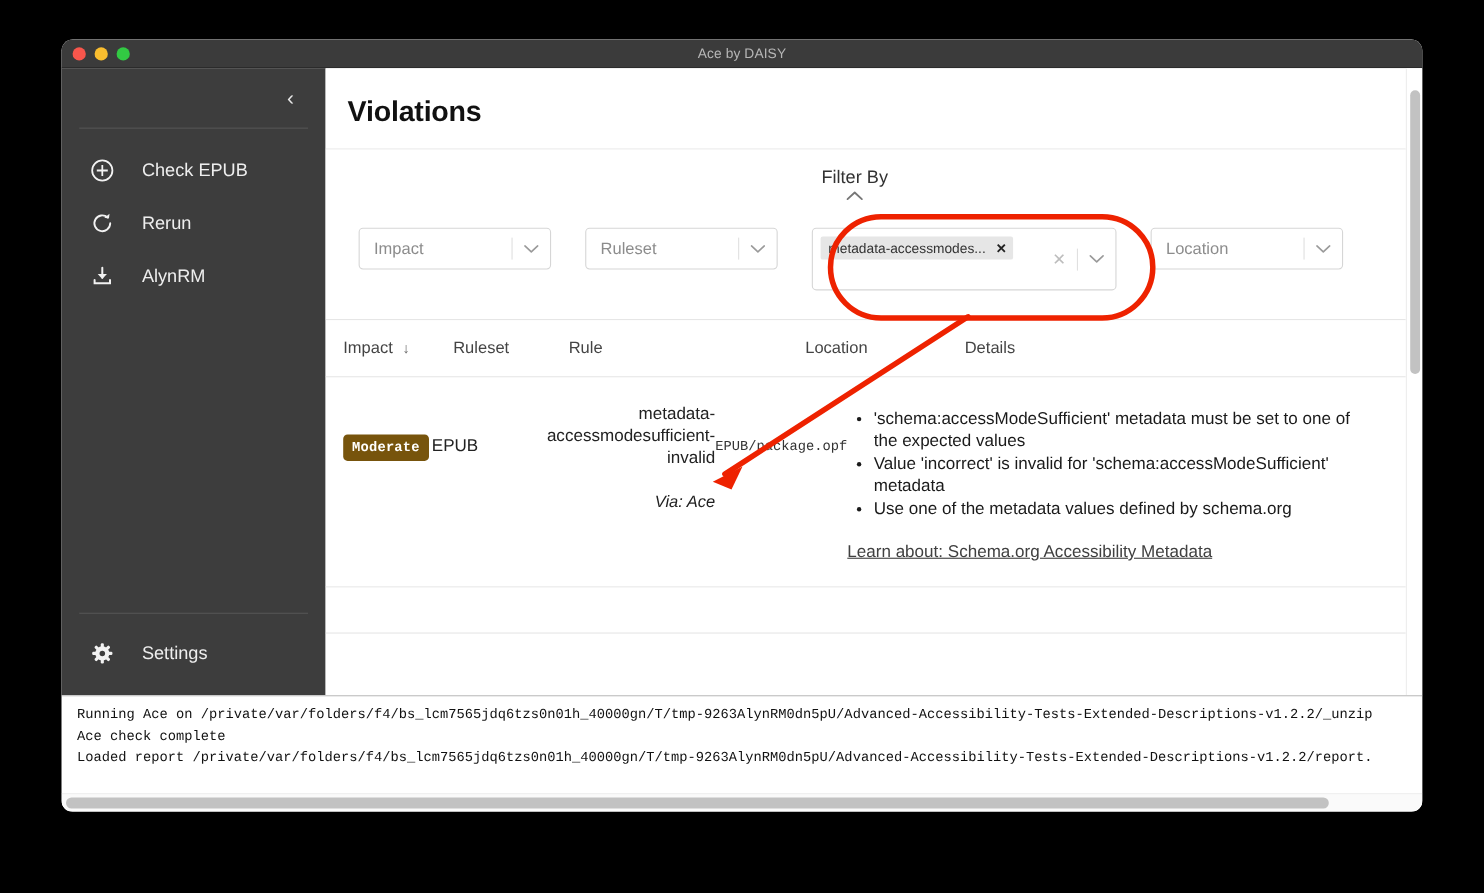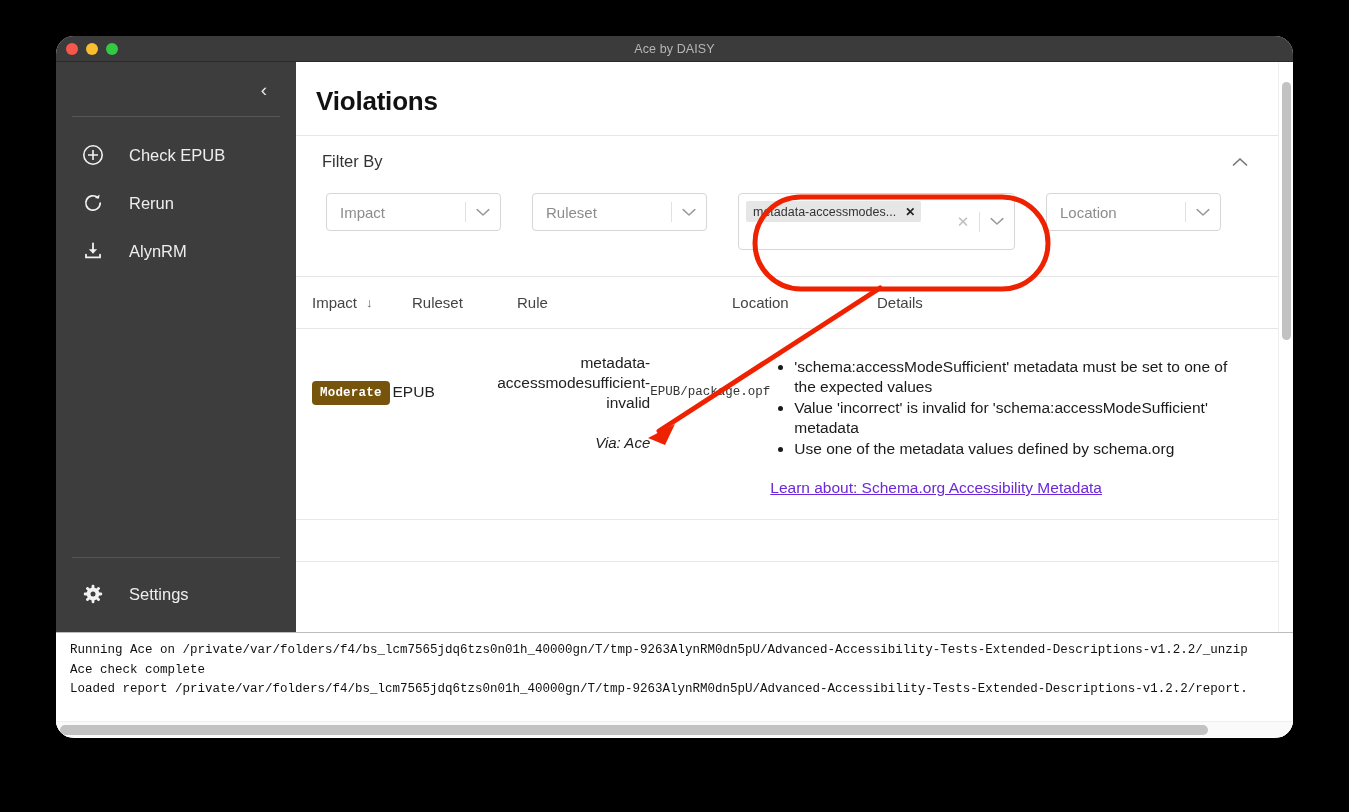--- a/index.html
+++ b/index.html
@@ -10,21 +10,21 @@
     overflow: hidden;
   }
   #root { position: relative; width: 1349px; height: 812px; background: #000; }
 
   
   .window {
     position: absolute;
     left: 56px; top: 36px;
     width: 1237px; height: 702px;
     background: #fff;
-    border-radius: 18px;
+    border-radius: 10px;
     overflow: hidden;
     box-shadow: 0 0 0 1px #000;
   }
   .titlebar {
     height: 26px; background: #3b3b3b;
     display: flex; align-items: center;
     position: relative;
     border-bottom: 1px solid #2b2b2b;
   }
   .traffic { display: flex; gap: 8px; padding-left: 10px; }
@@ -83,21 +83,22 @@
   .page-title {
     font-size: 26px; font-weight: bold; color: #111;
     padding: 24px 0 18px 20px;
     letter-spacing: -.2px;
   }
   .hr-light { height: 1px; background: #e6e6e6; margin: 0 0 0 0; }
 
   .filter-card { background: #fff; }
   .filter-head {
     display: flex; align-items: center; justify-content: space-between;
-    padding: 16px 30px 12px 26px;
+    padding: 16px 30px 12px 10px;
+    flex-direction: column;
   }
   .filter-head-label { font-size: 16.5px; color: #333; }
   .chev-up { color: #777; font-size: 14px; line-height: 1; }
 
   .filter-row { display: flex; align-items: flex-start; padding: 10px 0 26px 30px; gap: 0; }
   .select-box {
     width: 175px; height: 38px;
     border: 1px solid #d6d6d6; border-radius: 4px;
     display: flex; align-items: center;
     background: #fff;
@@ -162,21 +163,21 @@
   .td-location {
     width: 145px; padding-top: 32px;
     font-family: "Liberation Mono", monospace;
     font-size: 12.5px; color: #333;
   }
   .td-details { flex: 1 1 auto; padding-right: 22px; }
   .det-list { margin: 4px; padding-left: 20px; }
   .det-list li { font-size: 15.5px; color: #1a1a1a; line-height: 20px; margin-bottom: 1px; }
   .learn-link {
     display: inline-block; margin-top: 16px; margin-left: 0;
-    font-size: 15.5px; color: #6d28d9; text-decoration: underline; cursor: pointer;
+    font-size: 15.5px; color: #404040; text-decoration: underline; cursor: pointer;
   }
   .trow-tail { height: 42px; border-bottom: 1px solid #e6e6e6; }
 
   
   .vscroll {
     width: 15px; flex: 0 0 15px;
     background: #fff; position: relative;
     border-left: 1px solid #ededed;
   }
   .vthumb {

